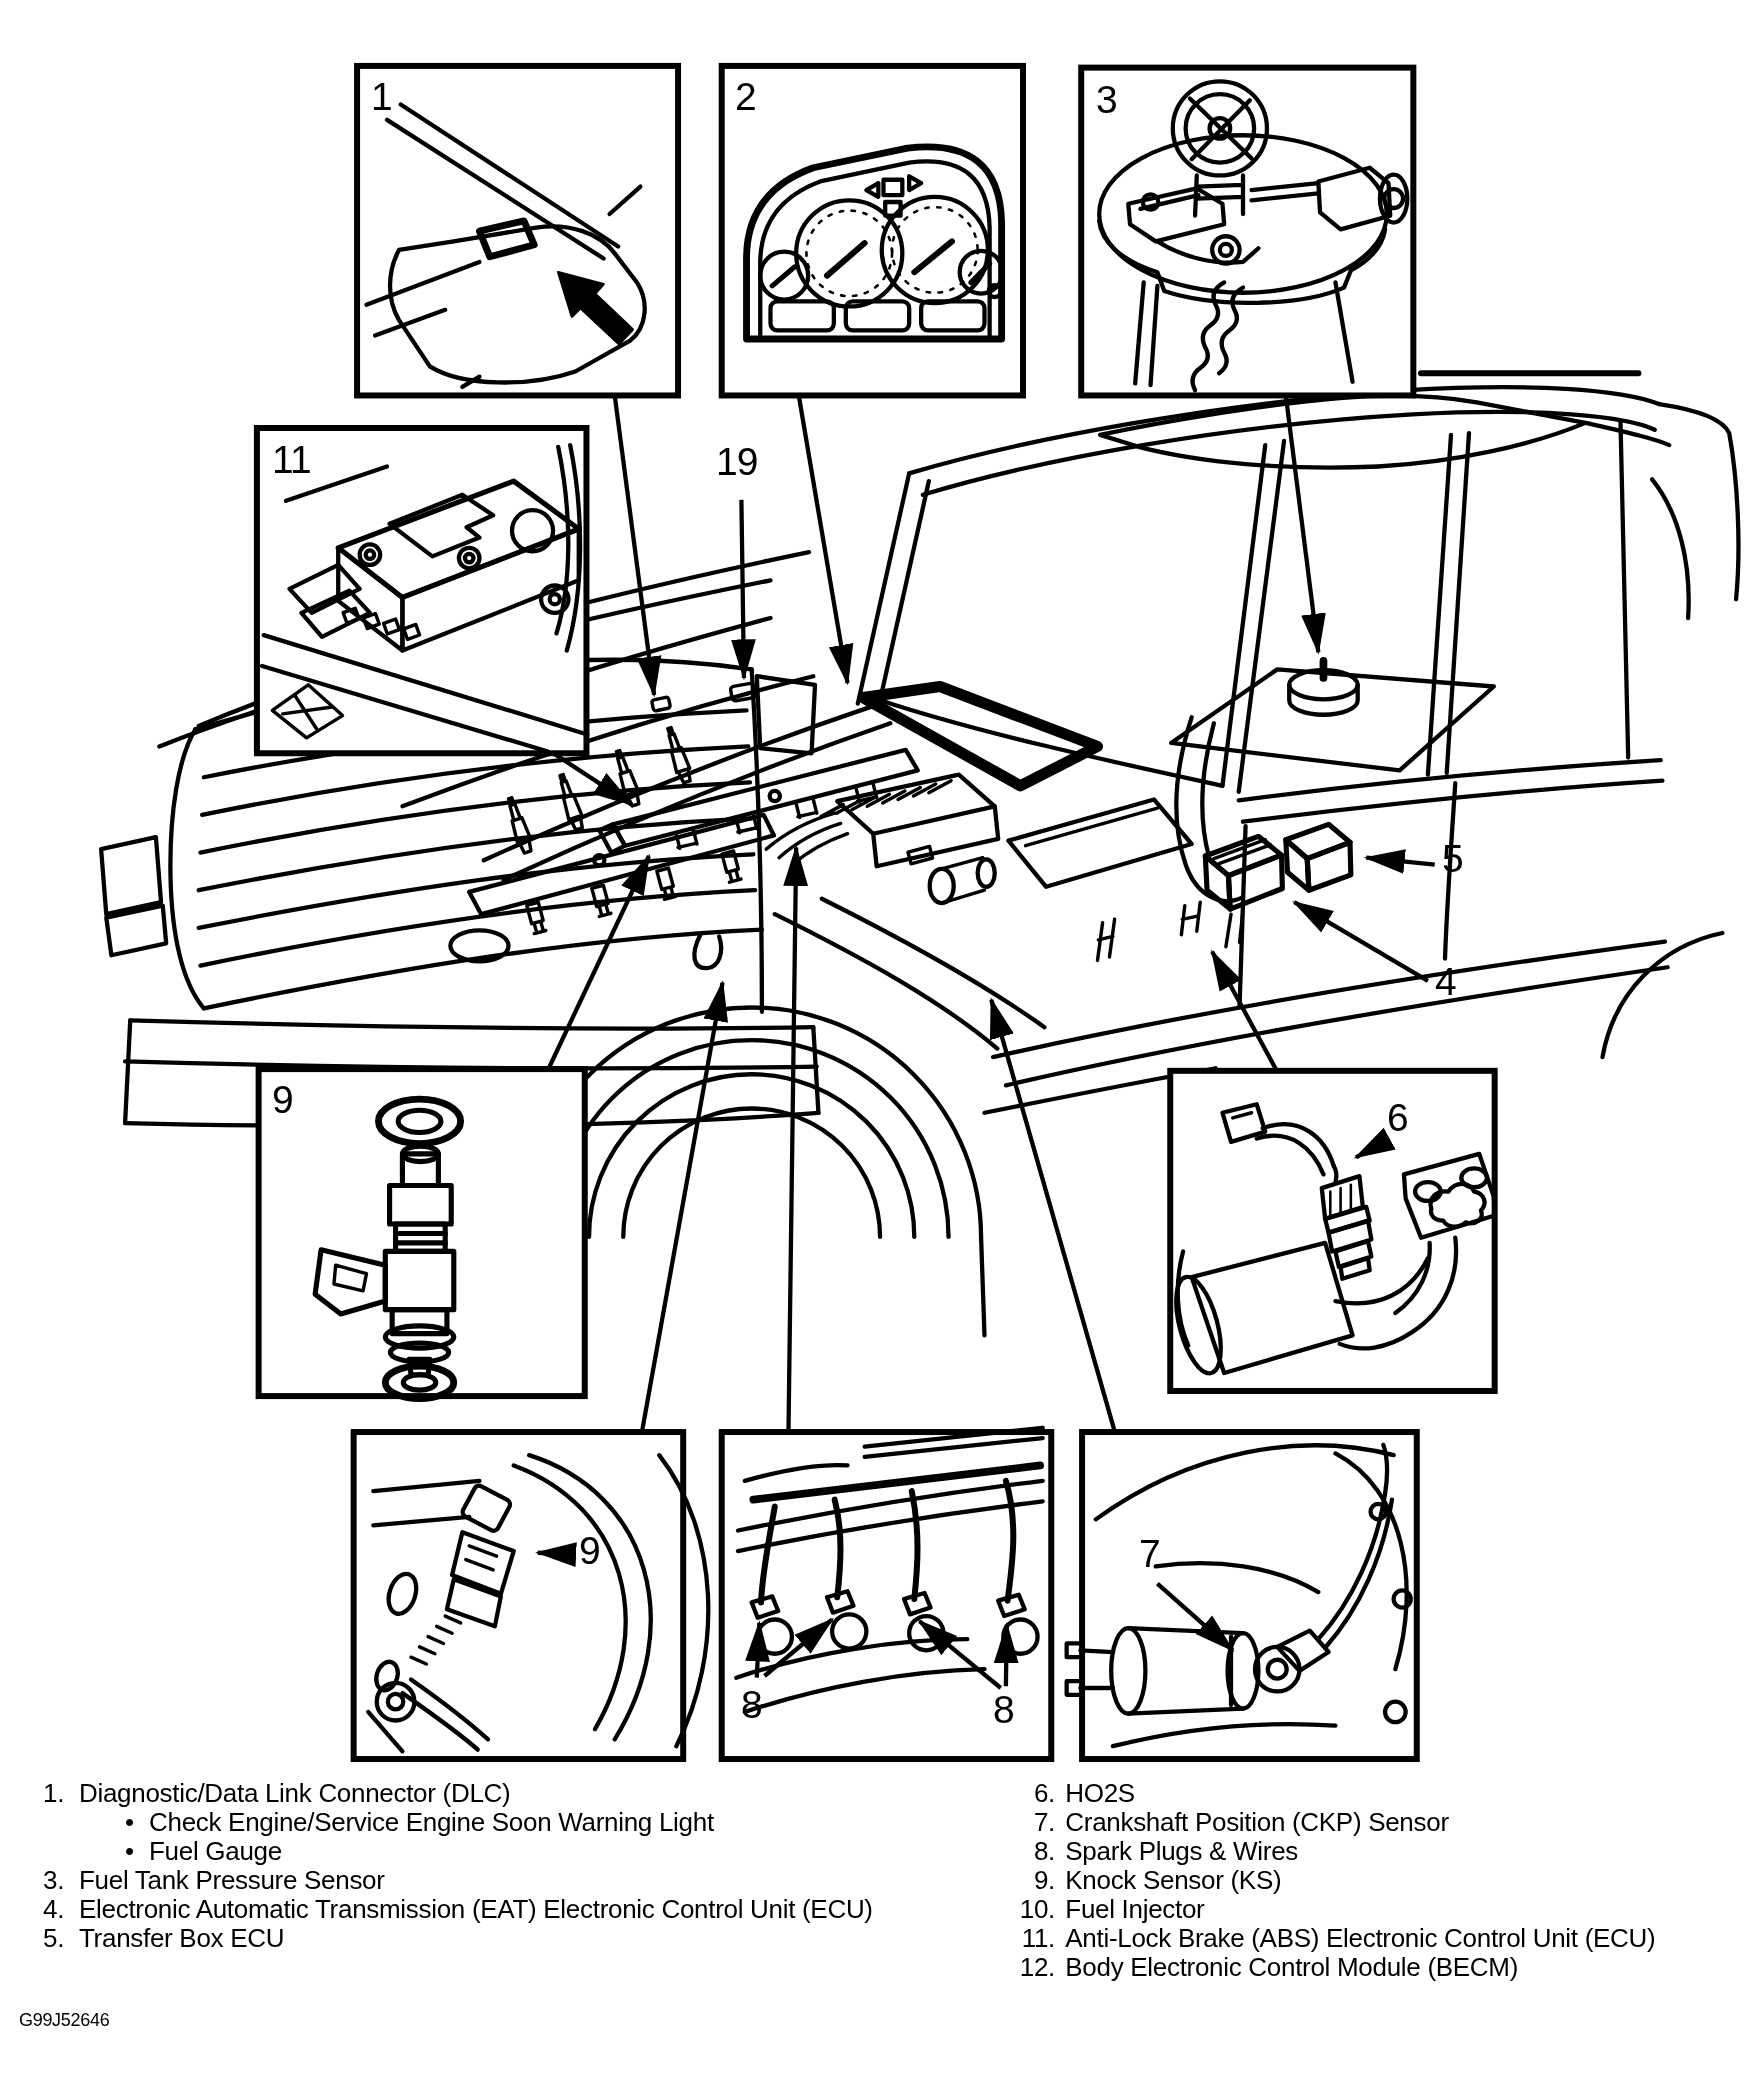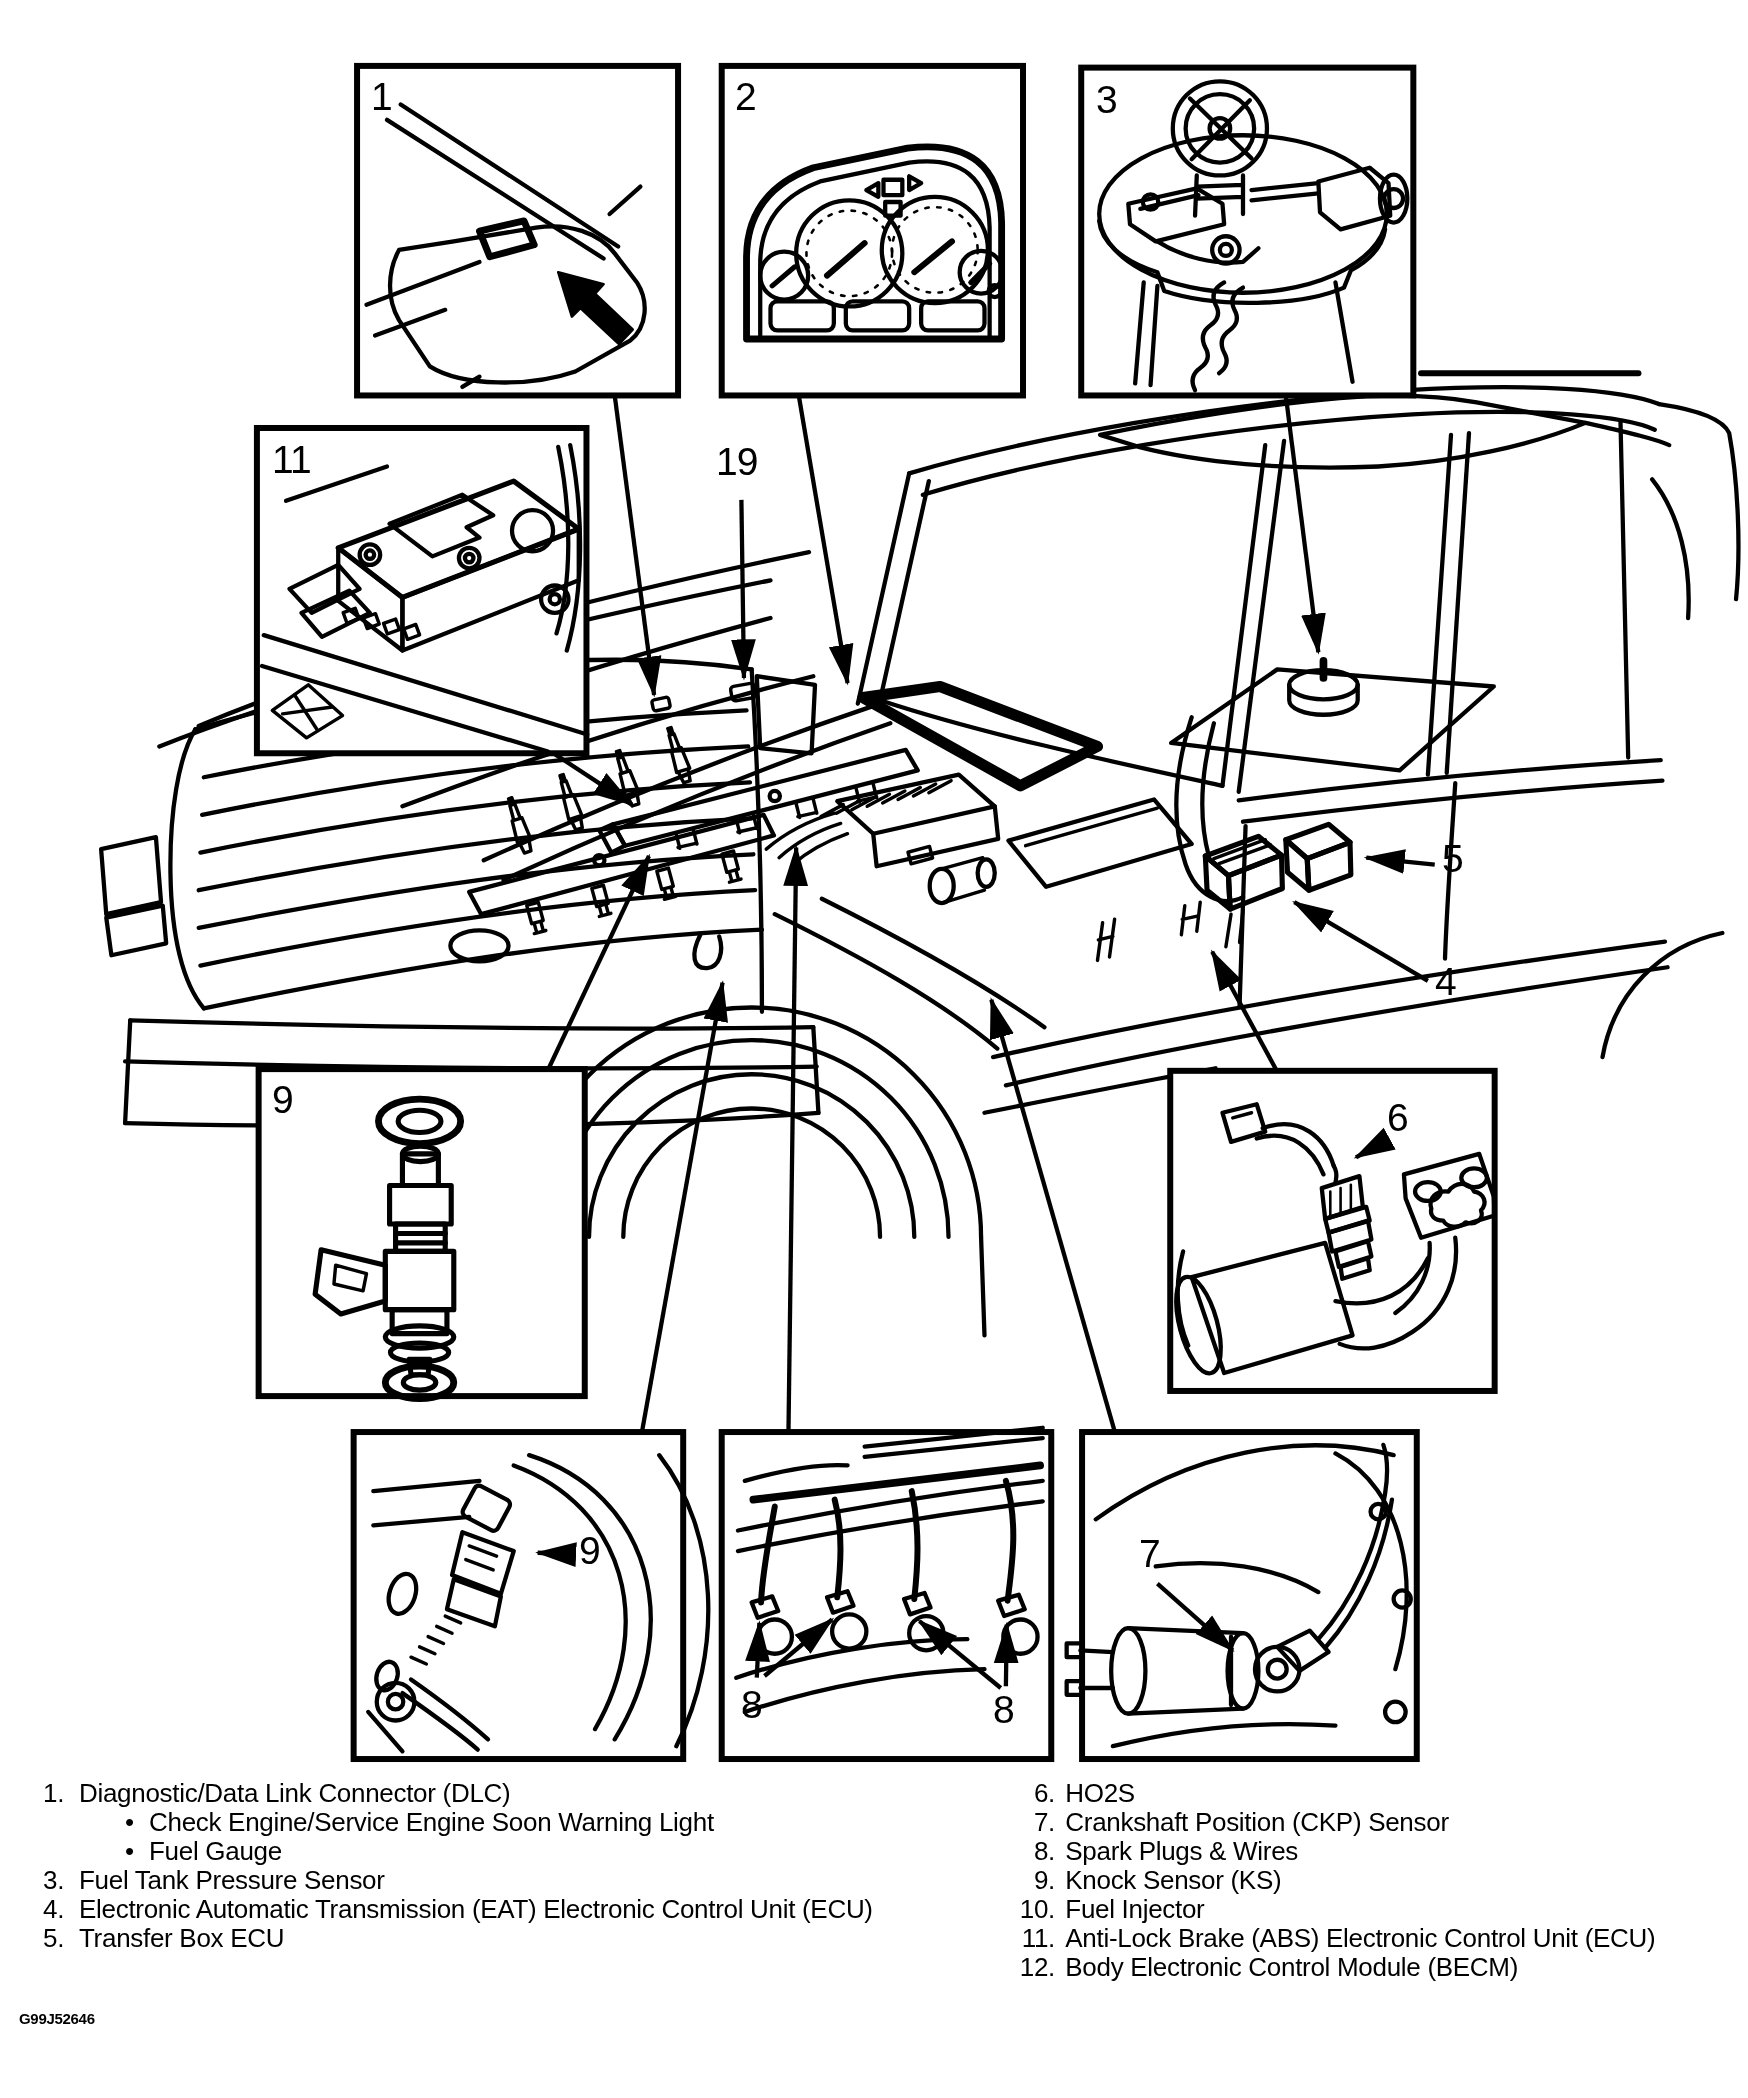--- a/index.html
+++ b/index.html
@@ -6,21 +6,21 @@
   body{width:1749px;height:2098px;font-family:"Liberation Sans",sans-serif;color:#000;}
   .stage{position:relative;width:1749px;height:2098px;background:#fff;overflow:hidden;}
   .stage svg{position:absolute;left:0;top:0;}
   .lbl{position:absolute;font-size:39px;line-height:1;letter-spacing:-0.9px;color:#000;}
   .legend-col{position:absolute;white-space:nowrap;margin-left:24px;}
   .lrow{height:29px;font-size:26px;line-height:29px;letter-spacing:-0.3px;}
   .ln{display:inline-block;width:36px;}
   .ln2{display:inline-block;width:55px;text-align:right;margin-right:10.3px;}
   .brow{padding-left:82px;}
   .dot{display:inline-block;width:24px;font-size:26px;}
-  .figcode{position:absolute;font-size:15px;letter-spacing:-0.3px;font-weight:bold;}
+  .figcode{position:absolute;font-size:18px;letter-spacing:-0.3px;}
 </style>
 </head>
 <body>
 
 <div class="stage">
 
 <svg width="1749" height="2098" viewBox="0 0 2043 2451">
   <defs>
     <marker id="ah" viewBox="0 0 10 7" markerWidth="10" markerHeight="7" refX="9" refY="3.5" orient="auto" markerUnits="strokeWidth">
       <path d="M0,0.6 L9.6,3.5 L0,6.4 Z" fill="#000"></path>

